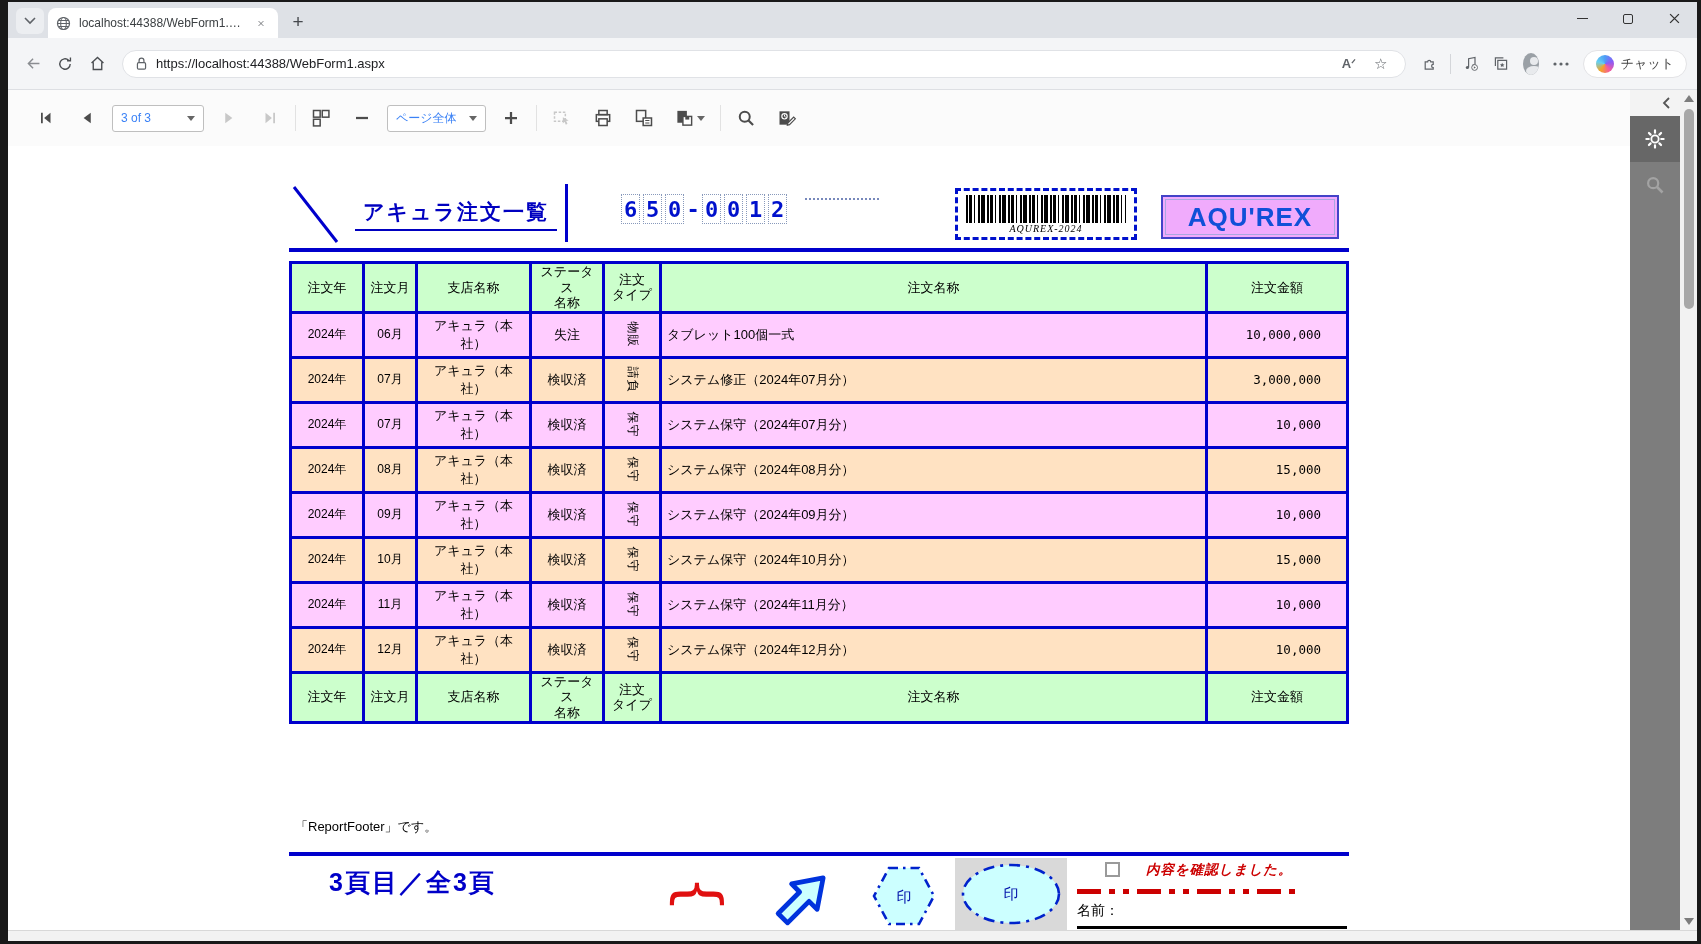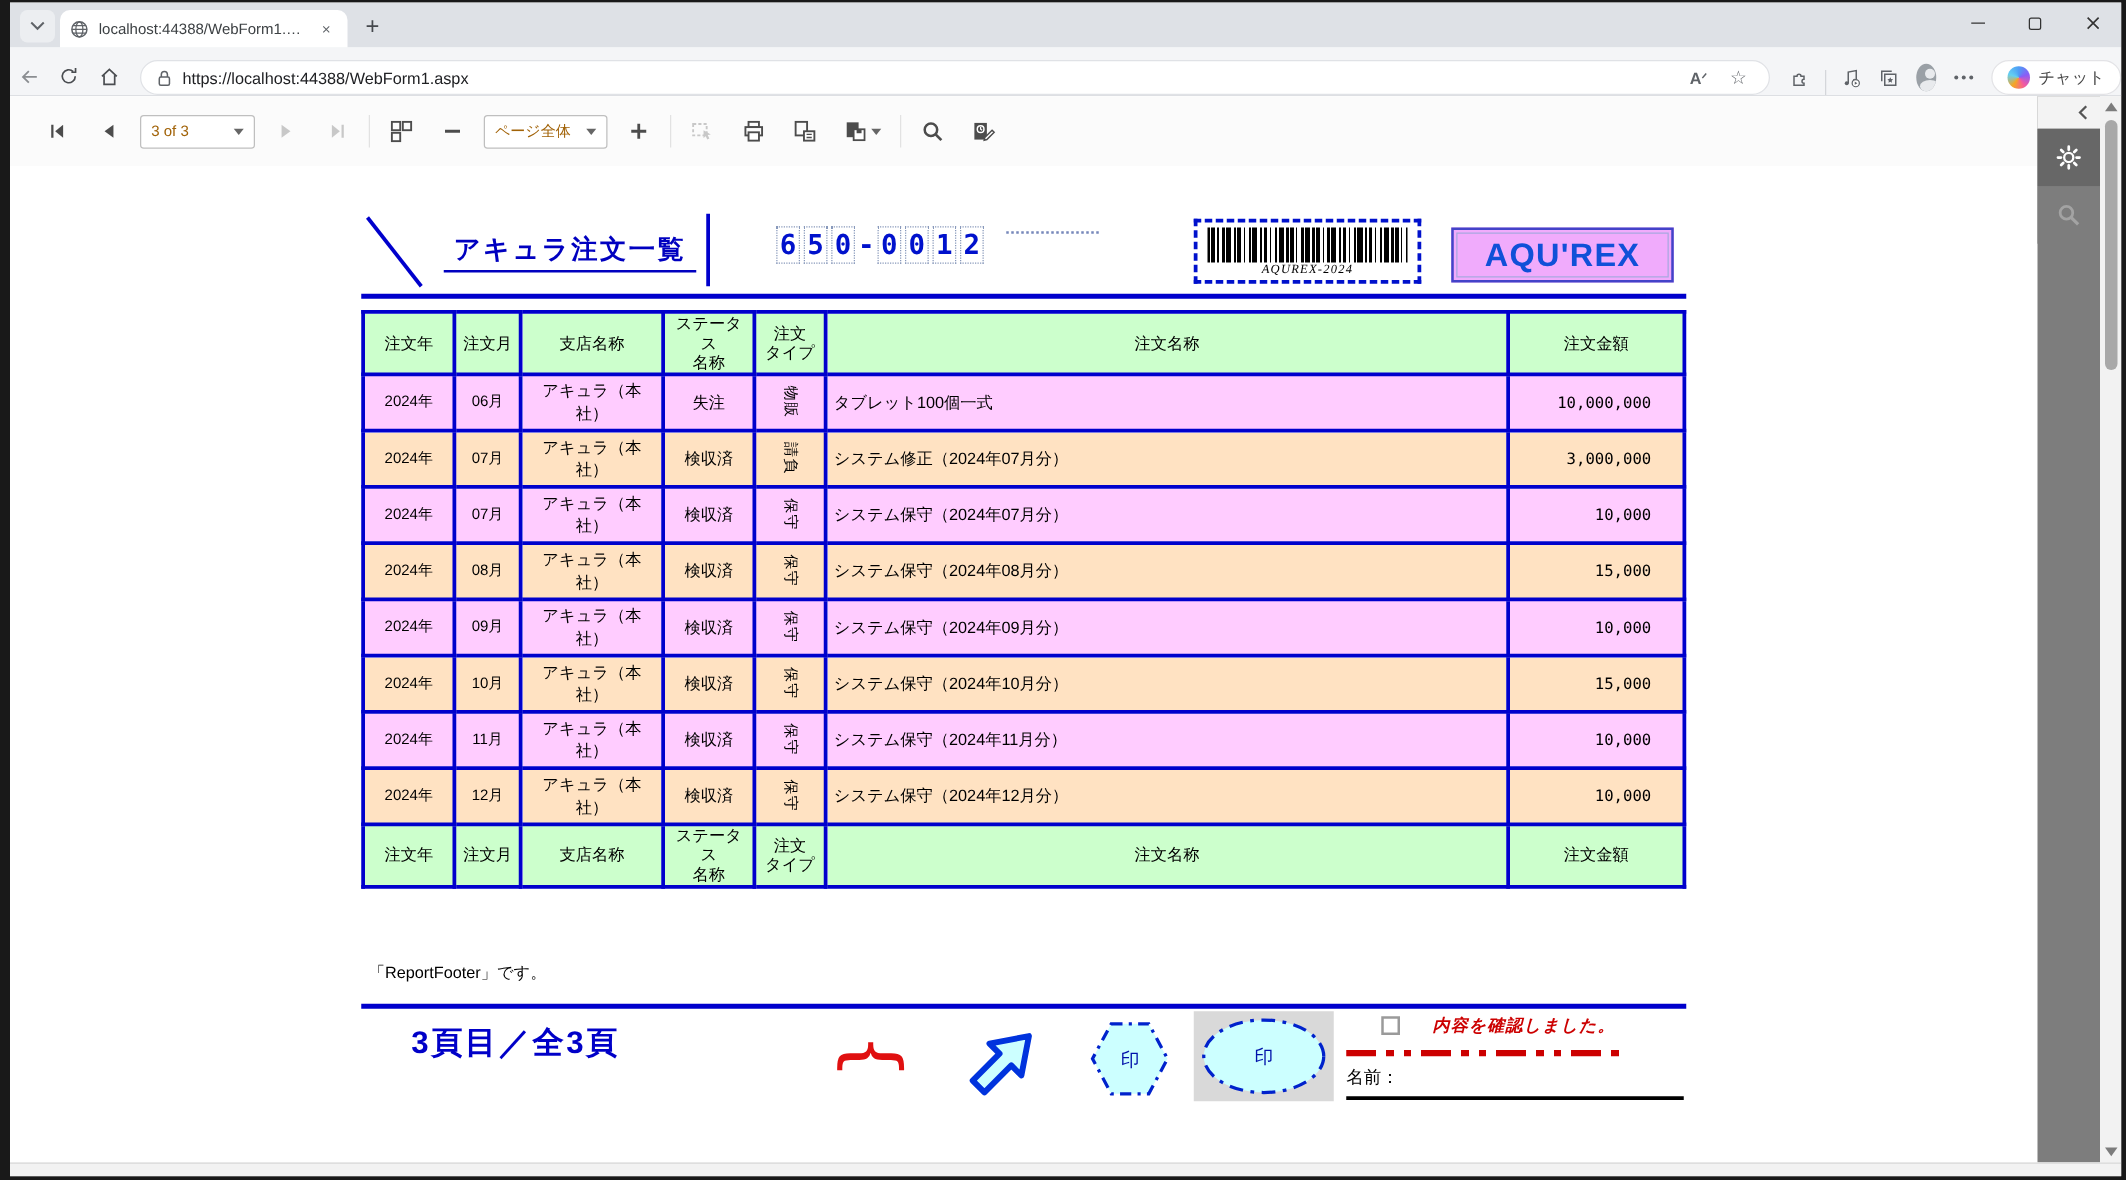--- a/index.html
+++ b/index.html
@@ -18,22 +18,22 @@
        padding:0 8px;gap:8px;font-size:12px;color:#3c4043;}
   .tabtitle{flex:1;white-space:nowrap;overflow:hidden;text-overflow:ellipsis;}
   .tabclose{border:none;background:none;display:flex;align-items:center;justify-content:center;width:18px;height:18px;border-radius:4px;}
   .newtab{width:28px;height:28px;margin:0 0 3px 6px;border:none;background:none;font-size:19px;color:#45484d;line-height:1;}
   .wincontrols{margin-left:auto;display:flex;align-self:flex-start;}
   .wc{width:46px;height:33px;display:flex;align-items:center;justify-content:center;border:none;background:none;}
   .wc-min-glyph{width:11px;height:1.5px;background:#333;}
   .wc-max-glyph{width:10px;height:10px;border:1.4px solid #333;border-radius:2px;}
 
   
-  .addressbar{height:39px;background:#f4f5f7;border-bottom:1px solid #dddfe3;display:flex;align-items:flex-end;
-              padding:0 0;gap:2px;flex:0 0 auto;}
+  .addressbar{height:52px;background:#f4f5f7;border-bottom:1px solid #dddfe3;display:flex;align-items:center;
+              padding:0 10px;gap:2px;flex:0 0 auto;}
   .navbtn{width:30px;height:30px;border:none;background:none;display:flex;align-items:center;justify-content:center;border-radius:6px;}
   .urlpill{flex:1;height:28px;background:#fff;border:1px solid #e0e2e6;border-radius:14px;display:flex;
            align-items:center;padding:0 12px;margin:0 8px;gap:8px;}
   .urltext{font-size:13px;color:#202124;flex:1;}
   .pillbtn{border:none;background:none;display:flex;align-items:center;justify-content:center;width:24px;height:24px;color:#5f6368;}
   .readaloud{font-size:13px;color:#5f6368;font-weight:bold;}
   .star{font-size:15px;color:#5f6368;}
   .rightbtn{width:28px;height:28px;border:none;background:none;display:flex;align-items:center;justify-content:center;color:#5f6368;}
   .divider-v{width:1px;height:20px;background:#d4d6da;margin:0 4px;}
   .avatar{width:22px;height:22px;border-radius:50%;background:#9aa0a6;position:relative;overflow:hidden;}
@@ -48,21 +48,21 @@
   
   .content{flex:1;display:flex;min-height:0;}
   .main{flex:1;display:flex;flex-direction:column;min-width:0;background:#fff;}
   .hscroll{height:11px;background:#f2f2f2;border-top:1px solid #d8d8d8;flex:0 0 auto;}
 
   
   .vtoolbar{height:56px;display:flex;align-items:center;gap:9px;padding:0 22px;background:#fbfbfb;flex:0 0 auto;}
   .tbtn{width:32px;height:32px;border:none;background:none;display:flex;align-items:center;justify-content:center;border-radius:3px;}
   .tsep{width:1px;height:26px;background:#e2e2e2;}
   .tselect{height:27px;min-width:92px;border:1px solid #bfbfbf;border-radius:3px;background:#fff;display:flex;
-           align-items:center;justify-content:space-between;padding:0 8px;font-size:12px;color:#a16207;gap:12px;}
+           align-items:center;justify-content:space-between;padding:0 8px;font-size:12px;color:#3b82f6;gap:12px;}
   .caret{width:0;height:0;border-left:4px solid transparent;border-right:4px solid transparent;border-top:5px solid #666;}
 
   
   .sidebar{width:50px;display:flex;flex-direction:column;background:#7d7d7d;flex:0 0 auto;}
   .sb-top{height:26px;background:#f3f3f3;display:flex;align-items:center;justify-content:flex-end;padding-right:10px;}
   .sb-tab{height:46px;display:flex;align-items:center;justify-content:center;border:none;}
   .sb-gear{background:#676767;}
   .sb-search{background:#7d7d7d;}
   .vscroll{width:17px;background:#f2f2f2;display:flex;flex-direction:column;align-items:center;flex:0 0 auto;}
   .sarrow{width:0;height:0;border-left:5px solid transparent;border-right:5px solid transparent;margin:5px 0;}
@@ -103,21 +103,21 @@
   .rpt thead th{background:var(--header-green,#ccffcc);height:41px;font-weight:normal;white-space:pre-line;line-height:1.2;}
   .rpt tfoot th{background:var(--header-green,#ccffcc);height:44px;font-weight:normal;white-space:pre-line;line-height:1.2;}
   .rpt tbody td{height:45px;}
   .rpt tbody tr.r0 td{background:var(--row-pink,#ffccff);}
   .rpt tbody tr.r1 td{background:var(--row-peach,#ffe2c2);}
   .rpt td.c0,.rpt td.c1{font-size:12px;}
   .rpt td.c5{text-align:left;}
   .rpt td.c6{text-align:right;padding-right:25px;font-family:"DejaVu Sans Mono",monospace;font-size:12.5px;}
   .rot{display:inline-block;transform:rotate(90deg);font-size:12px;letter-spacing:1px;white-space:nowrap;}
 
-  .footer-note{margin-top:58px;font-size:13px;padding-left:6px;}
+  .footer-note{margin-top:94px;font-size:13px;padding-left:6px;}
   .footband{height:4px;background:var(--grid-blue,#0000cc);margin-top:16px;}
 
   .pfoot{position:relative;height:88px;}
   .pcounter{position:absolute;left:40px;top:10px;font-size:25px;font-weight:bold;color:#0000c8;letter-spacing:2px;}
   .brace{position:absolute;left:372px;top:14px;width:76px;height:48px;display:flex;align-items:center;justify-content:center;}
   .brace span{display:inline-block;transform:rotate(90deg);font-size:58px;line-height:1;color:#e01010;font-family:"DejaVu Sans",sans-serif;}
   .arrow{position:absolute;left:476px;top:4px;}
   .hexstamp{position:absolute;left:582px;top:10px;}
   .ovalwrap{position:absolute;left:666px;top:2px;width:112px;height:72px;background:#d9d9d9;
             display:flex;align-items:center;justify-content:center;}

